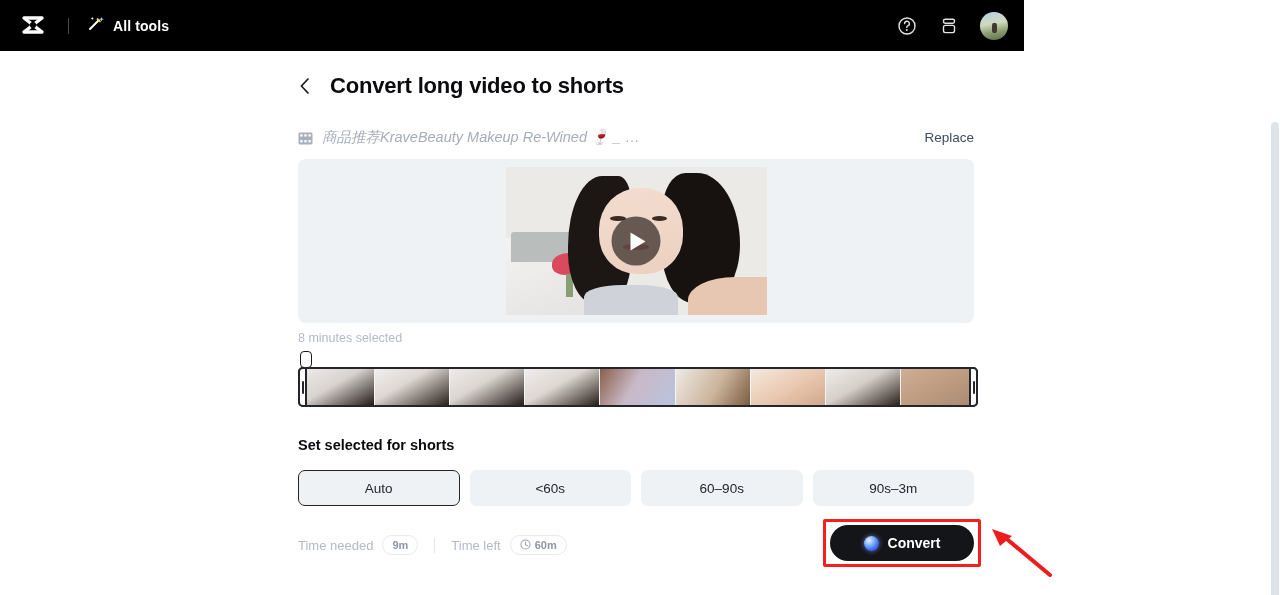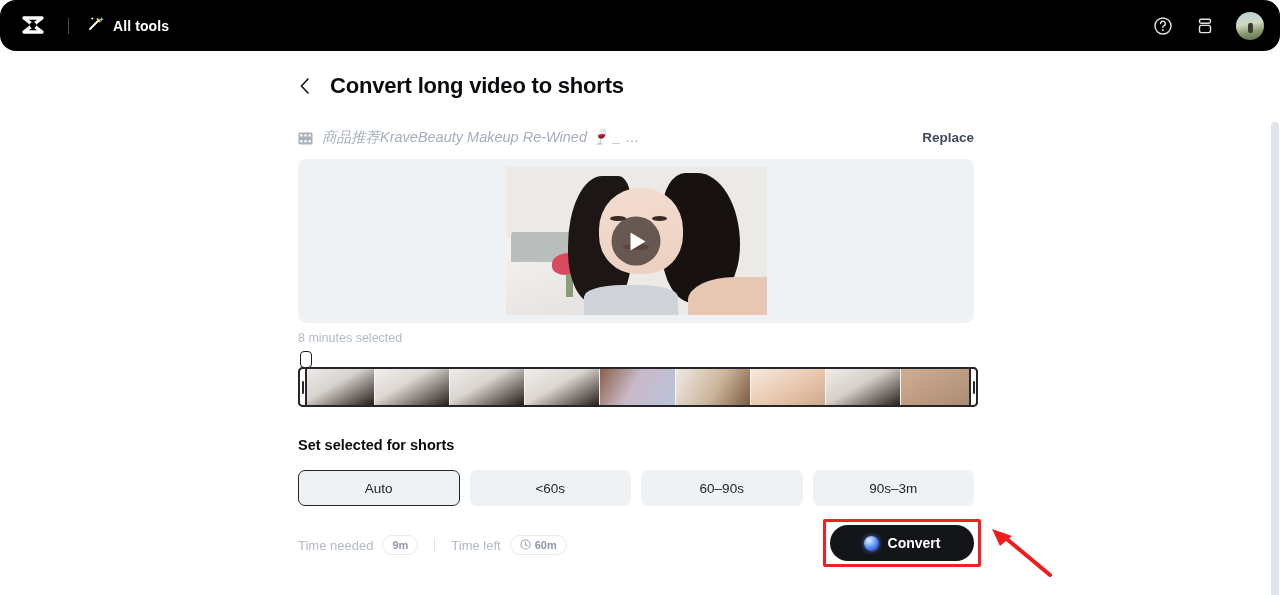--- a/index.html
+++ b/index.html
@@ -4,23 +4,23 @@
 <style>
   * { box-sizing: border-box; margin: 0; padding: 0; }
   html, body {
     width: 1280px; height: 595px;
     font-family: "Liberation Sans", sans-serif;
     background: #ffffff;
     overflow: hidden;
   }
   
   .topbar {
-    position: absolute; left: 0; top: 0; width: 1280px; height: 51px;
+    position: absolute; left: 0; top: 0; width: 1024px; height: 51px;
     background: #000000;
-    display: flex; align-items: center; border-radius: 16px;
+    display: flex; align-items: center;
   }
   .logo { margin-left: 18px; width: 30px; height: 30px; display:flex; align-items:center; justify-content:center; }
   .nav-divider {
     width: 1px; height: 16px; background: #4a4a4a; margin: 0 18px 0 20px;
   }
   .alltools { display: flex; align-items: center; gap: 9px; cursor: pointer; }
   .alltools-label {
     color: #ffffff; font-size: 14px; font-weight: bold; letter-spacing: .1px;
   }
   .topbar-right {
@@ -51,21 +51,21 @@
   .filerow {
     display: flex; align-items: center; margin-top: 28px; height: 20px;
   }
   .film-icon { width: 15px; height: 13px; margin-right: 9px; flex:none; }
   .filename {
     font-size: 14.5px; color: #a5adba; white-space: nowrap; overflow: hidden;
     max-width: 560px;
     font-style: italic;
   }
   .replace {
-    margin-left: auto; font-size: 13.5px; color: #3f4a5c; font-weight: bold; cursor: pointer;
+    margin-left: auto; font-size: 13.5px; color: #3f4a5c; font-weight: normal; cursor: pointer;
   }
 
   .videobox {
     margin-top: 12px; width: 676px; height: 164px;
     background: #eff2f4; border-radius: 8px;
     display: flex; align-items: center; justify-content: center;
     position: relative;
   }
   .thumb {
     width: 261px; height: 148px; position: relative; overflow: hidden;

